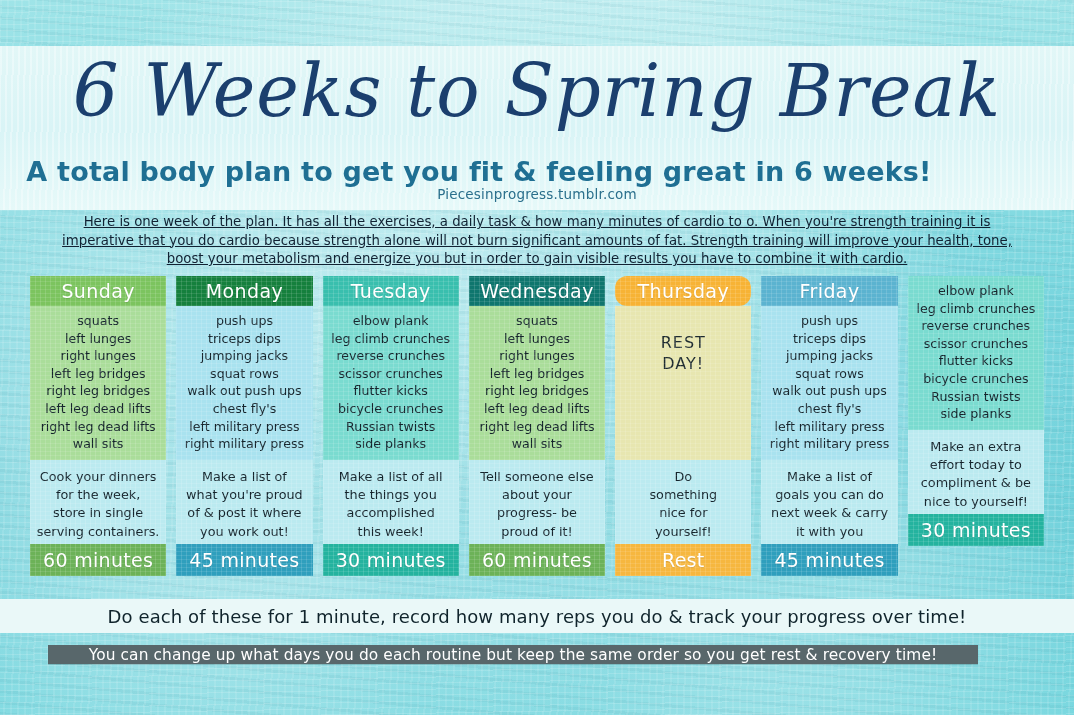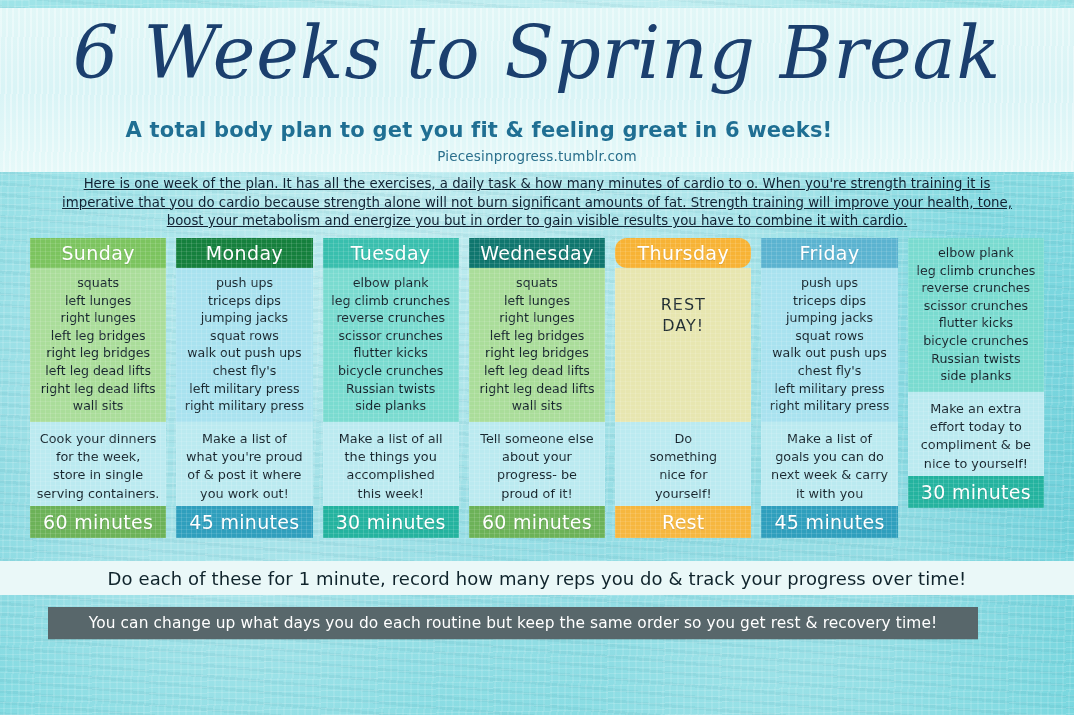--- a/index.html
+++ b/index.html
@@ -14,40 +14,40 @@
     position:absolute;inset:0;
     background:
       repeating-linear-gradient(92deg, rgba(255,255,255,.10) 0 2px, rgba(255,255,255,0) 2px 7px),
       repeating-linear-gradient(179deg, rgba(255,255,255,.14) 0 1px, rgba(0,0,0,0) 1px 6px),
       repeating-linear-gradient(5deg, rgba(0,90,110,.05) 0 3px, rgba(0,0,0,0) 3px 11px),
       radial-gradient(circle at 22% 62%, rgba(255,255,255,.42) 0 16%, rgba(255,255,255,0) 46%),
       radial-gradient(circle at 72% 78%, rgba(255,255,255,.30) 0 12%, rgba(255,255,255,0) 40%),
       radial-gradient(circle at 52% 16%, rgba(255,255,255,.34) 0 20%, rgba(255,255,255,0) 52%),
       linear-gradient(180deg,#9fe4e8 0%,#7fd8e0 35%,#63cdd8 70%,#74d6de 100%);
   }
-  .wrap{position:absolute;inset:0;}
+  .wrap{position:absolute;inset:0;margin-top:38px;}
 
   
   .headband{
     position:absolute;left:0;top:8px;width:1074px;height:164px;
     background:
       repeating-linear-gradient(91deg, rgba(255,255,255,.35) 0 2px, rgba(255,255,255,0) 2px 6px),
       linear-gradient(180deg,#e2f7f7 0%,#d9f4f6 50%,#e6f9f9 100%);
   }
   .title{
     position:absolute;left:0;top:14px;width:1074px;text-align:center;
     font-family:"DejaVu Serif", serif;
     font-style:italic;font-weight:400;
     font-size:72px;line-height:78px;
     color:#1b3f6e;letter-spacing:1px;
     white-space:nowrap;
   }
   .subtitle{
     position:absolute;left:0;top:118px;width:958px;text-align:center;
-    font-size:21px;color:#1f6f93;font-weight:700;letter-spacing:.2px;
+    font-size:27px;color:#1f6f93;font-weight:700;letter-spacing:.2px;
   }
   .site{
     position:absolute;left:0;top:148px;width:1074px;text-align:center;
     font-size:13.5px;color:#2a6f8c;letter-spacing:.2px;
   }
 
   
   .intro{
     position:absolute;left:47px;top:175px;width:980px;
     text-align:center;color:#123; font-size:13.3px;line-height:18.6px;text-decoration:underline;
@@ -94,21 +94,21 @@
   }
 
   
   .note1{
     position:absolute;left:0;top:561px;width:1074px;height:34px;
     background:#eaf8f8;
     display:flex;align-items:center;justify-content:center;
     color:#10242c;font-size:18px;letter-spacing:.1px;
   }
   .note2{
-    position:absolute;left:48px;top:607px;width:930px;height:32px;
+    position:absolute;left:48px;top:607px;width:930px;height:19px;
     background:#58676b;
     display:flex;align-items:center;justify-content:center;
     color:#ffffff;font-size:15.4px;letter-spacing:.1px;
     box-shadow:0 1px 0 rgba(0,0,0,.15);
   }
 </style>
 </head>
 <body>
 
 <div class="page"></div>

